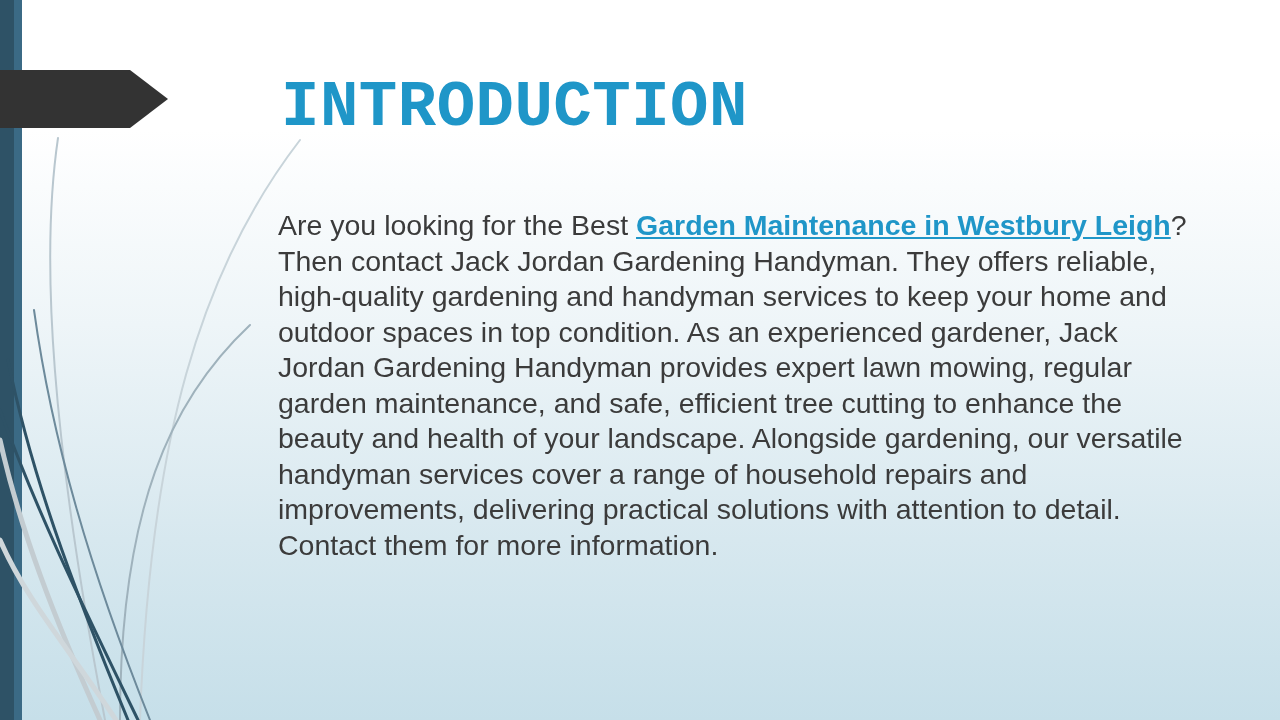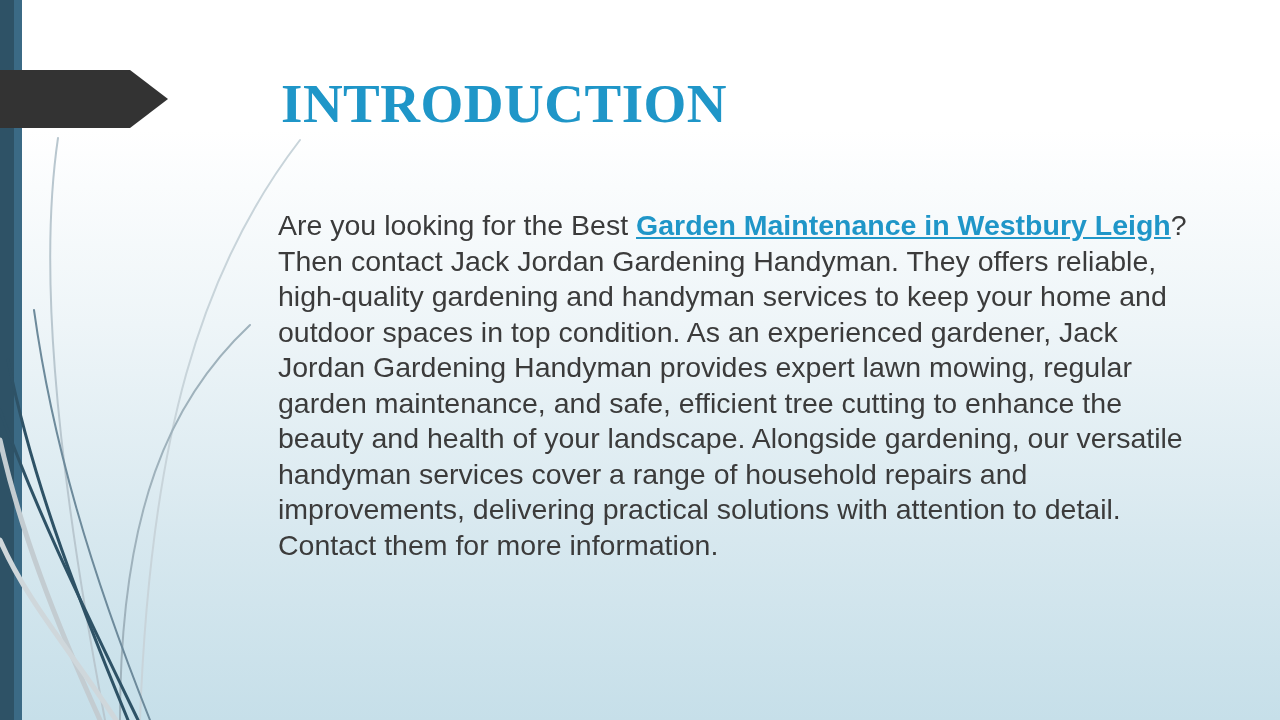--- a/index.html
+++ b/index.html
@@ -49,25 +49,25 @@
     top: 110px;
     width: 330px;
     height: 610px;
     pointer-events: none;
   }
 
   .title {
     position: absolute;
     left: 281px;
     top: 72px;
-    font-size: 55px;
+    font-size: 64px;
     font-weight: bold;
     color: #1f96c8;
     letter-spacing: 0.5px;
-    font-family: Liberation Serif, serif;
+    font-family: Liberation Mono, monospace;
   }
 
   .body-text {
     position: absolute;
     left: 278px;
     top: 208px;
     width: 930px;
     font-size: 28.5px;
     line-height: 35.5px;
     color: #3b3b3b;

